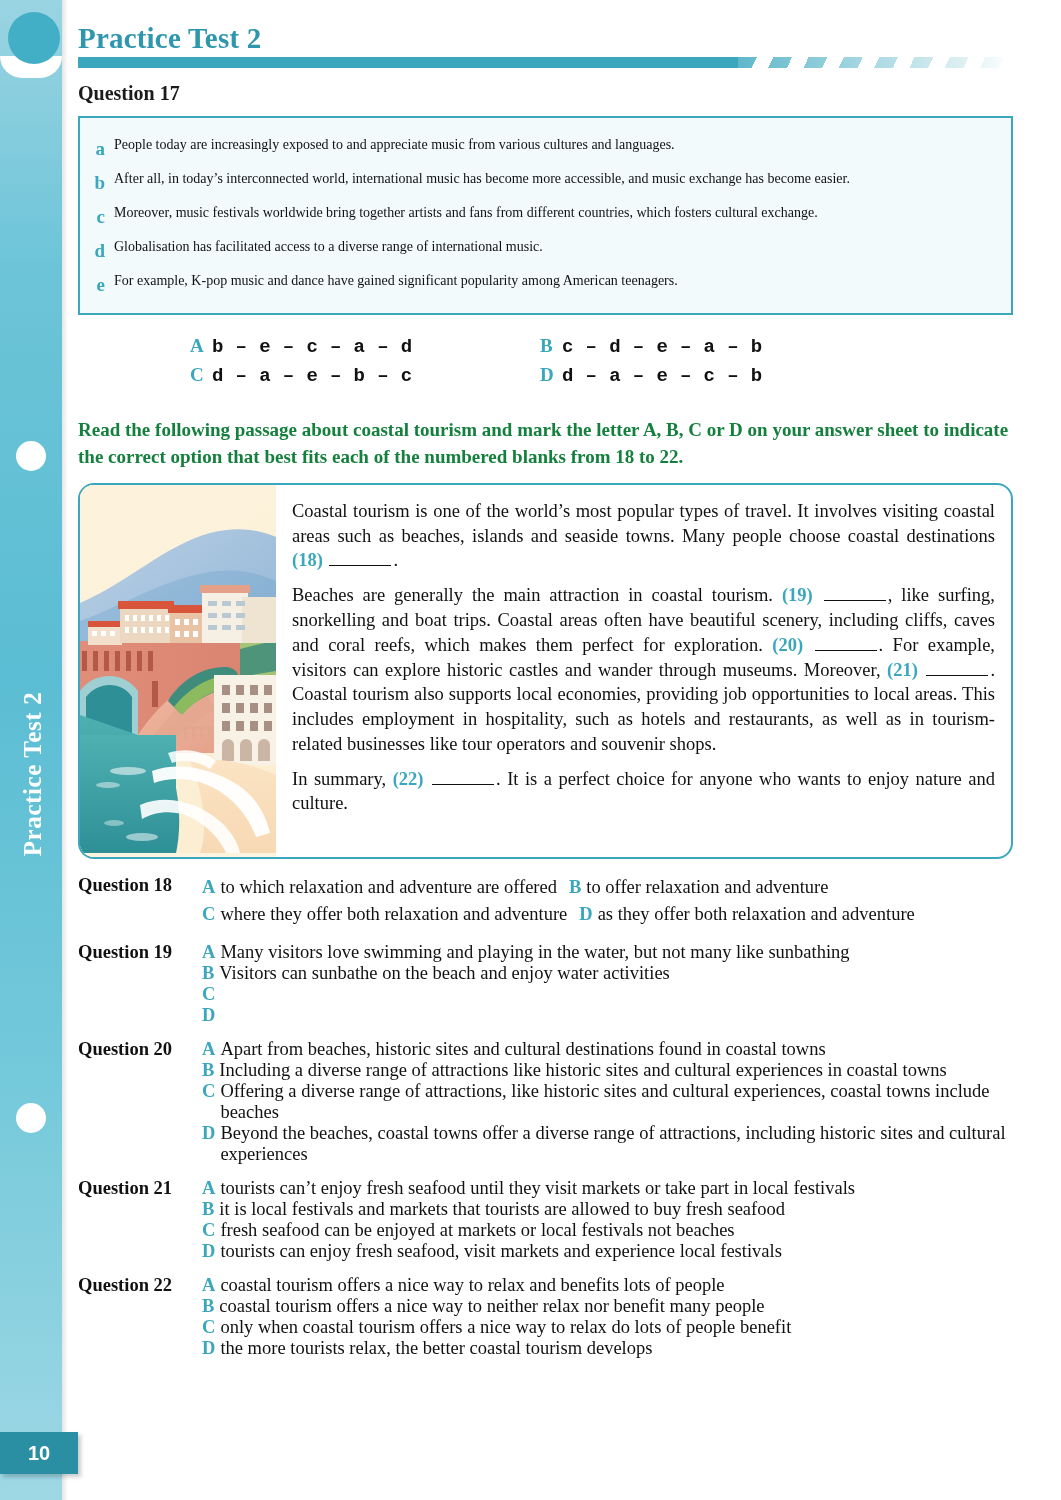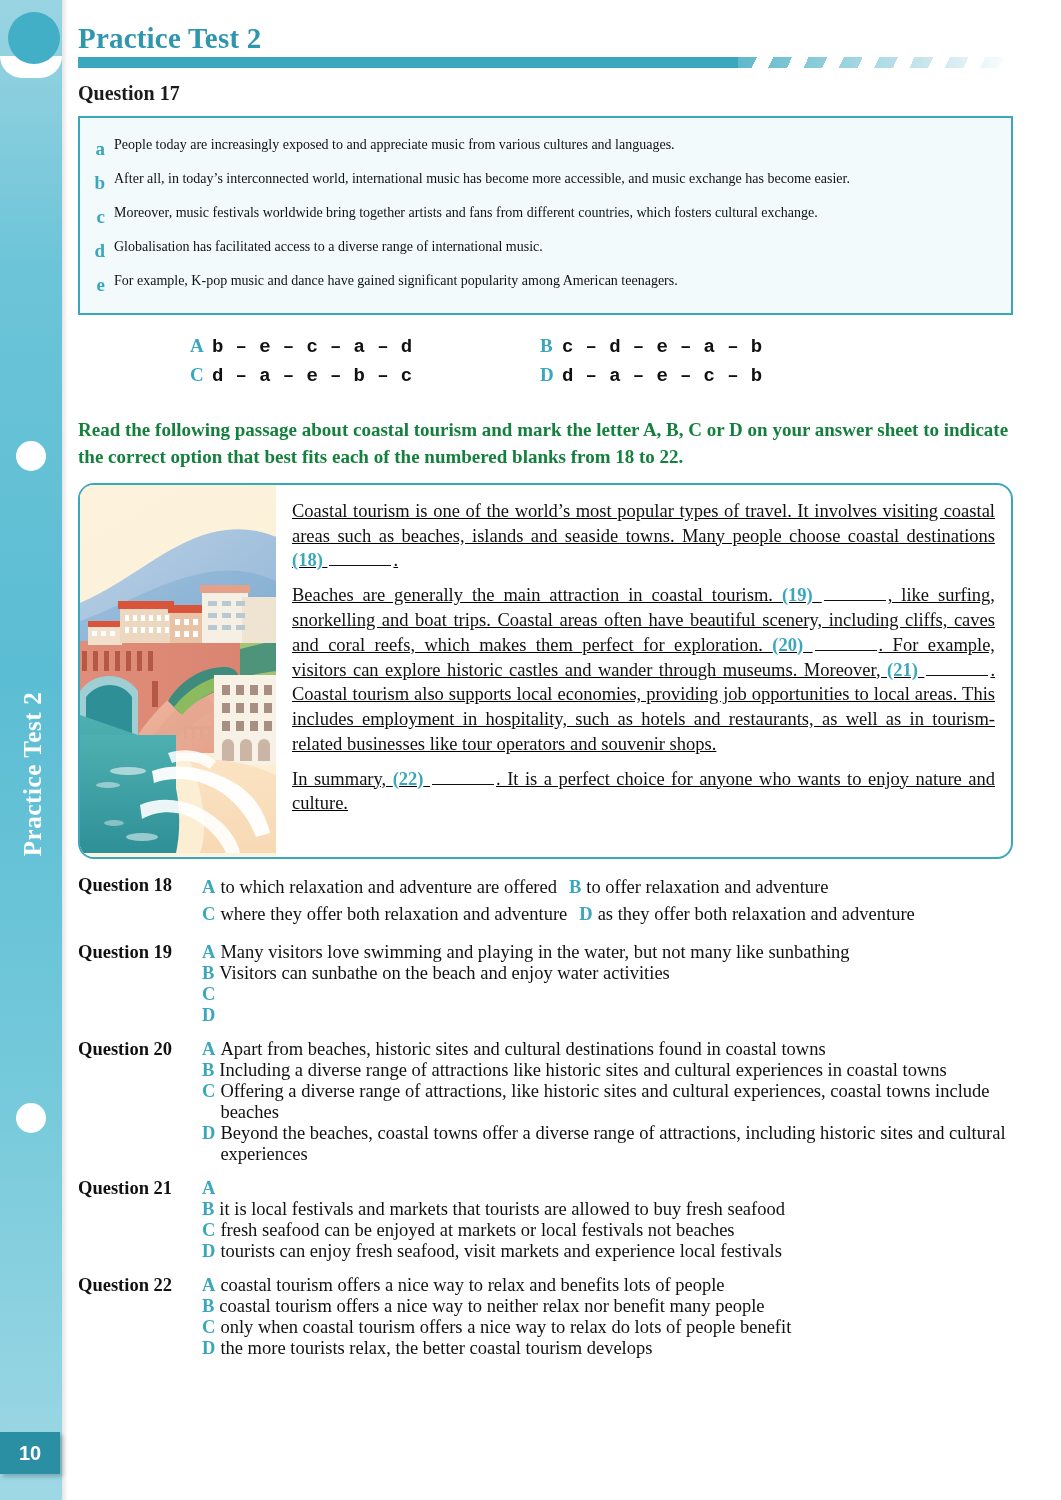--- a/index.html
+++ b/index.html
@@ -68,21 +68,21 @@
     font-size: 25px;
     font-weight: bold;
     letter-spacing: 0.6px;
     z-index: 5;
     font-family: "Liberation Serif", "DejaVu Serif", serif;
   }
 
   #page-number-box {
     position: absolute;
     left: 0; top: 1432px;
-    width: 60px; height: 42px;
+    width: 78px; height: 42px;
     background: #2a8fa3;
     color: #ffffff;
     font-family: "Liberation Sans", sans-serif;
     font-weight: bold;
     font-size: 20px;
     display: flex;
     align-items: center;
     justify-content: center;
     z-index: 6;
     box-shadow: 3px 3px 4px rgba(0,0,0,0.20);
@@ -194,21 +194,20 @@
   }
 
   
   #passage-box {
     border: 2.5px solid #3aa7bd;
     border-radius: 16px;
     overflow: hidden;
     display: flex;
     margin-bottom: 16px;
     background: #ffffff;
-    text-decoration: underline;
   }
   #illustration {
     width: 196px;
     min-width: 196px;
     position: relative;
     overflow: hidden;
     background: #fdf4e0;
   }
   #passage-text {
     flex: 1;
@@ -565,20 +564,21 @@
         <span class="ct">Beyond the beaches, coastal towns offer a diverse range of attractions, including historic sites and cultural experiences</span>
       </div>
     </div>
   </div>
 
   <div class="qblock">
     <div class="qlabel">Question 21</div>
     <div class="qchoices">
       <div class="choice">
         <span class="cl">A</span>
+        <span class="ct">tourists can’t enjoy fresh seafood until they visit markets or take part in local festivals</span>
       </div>
       <div class="choice">
         <span class="cl">B</span>
         <span class="ct">it is local festivals and markets that tourists are allowed to buy fresh seafood</span>
       </div>
       <div class="choice">
         <span class="cl">C</span>
         <span class="ct">fresh seafood can be enjoyed at markets or local festivals not beaches</span>
       </div>
       <div class="choice">

